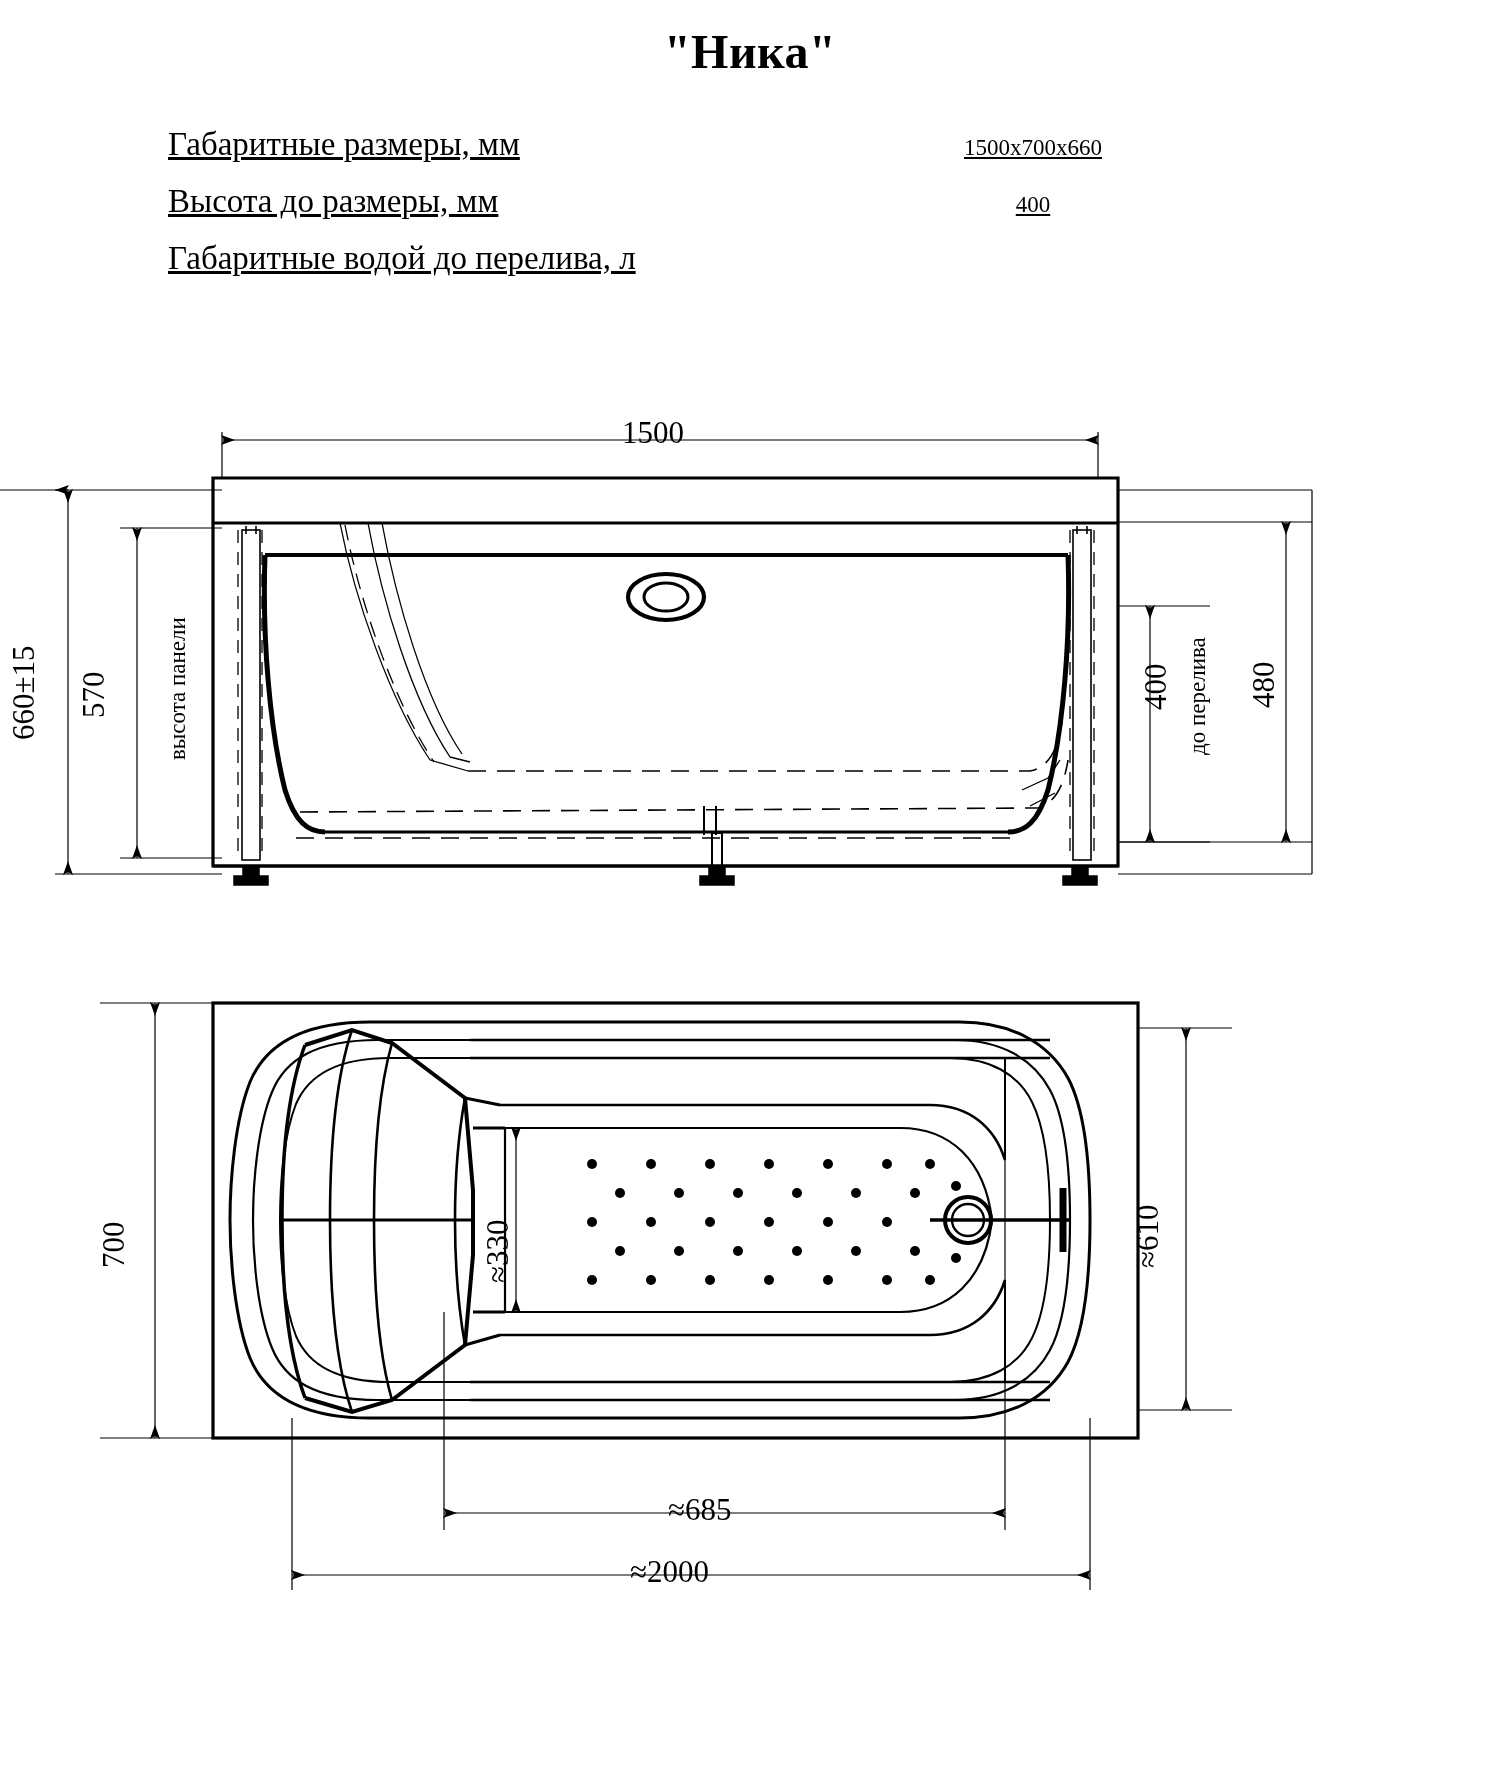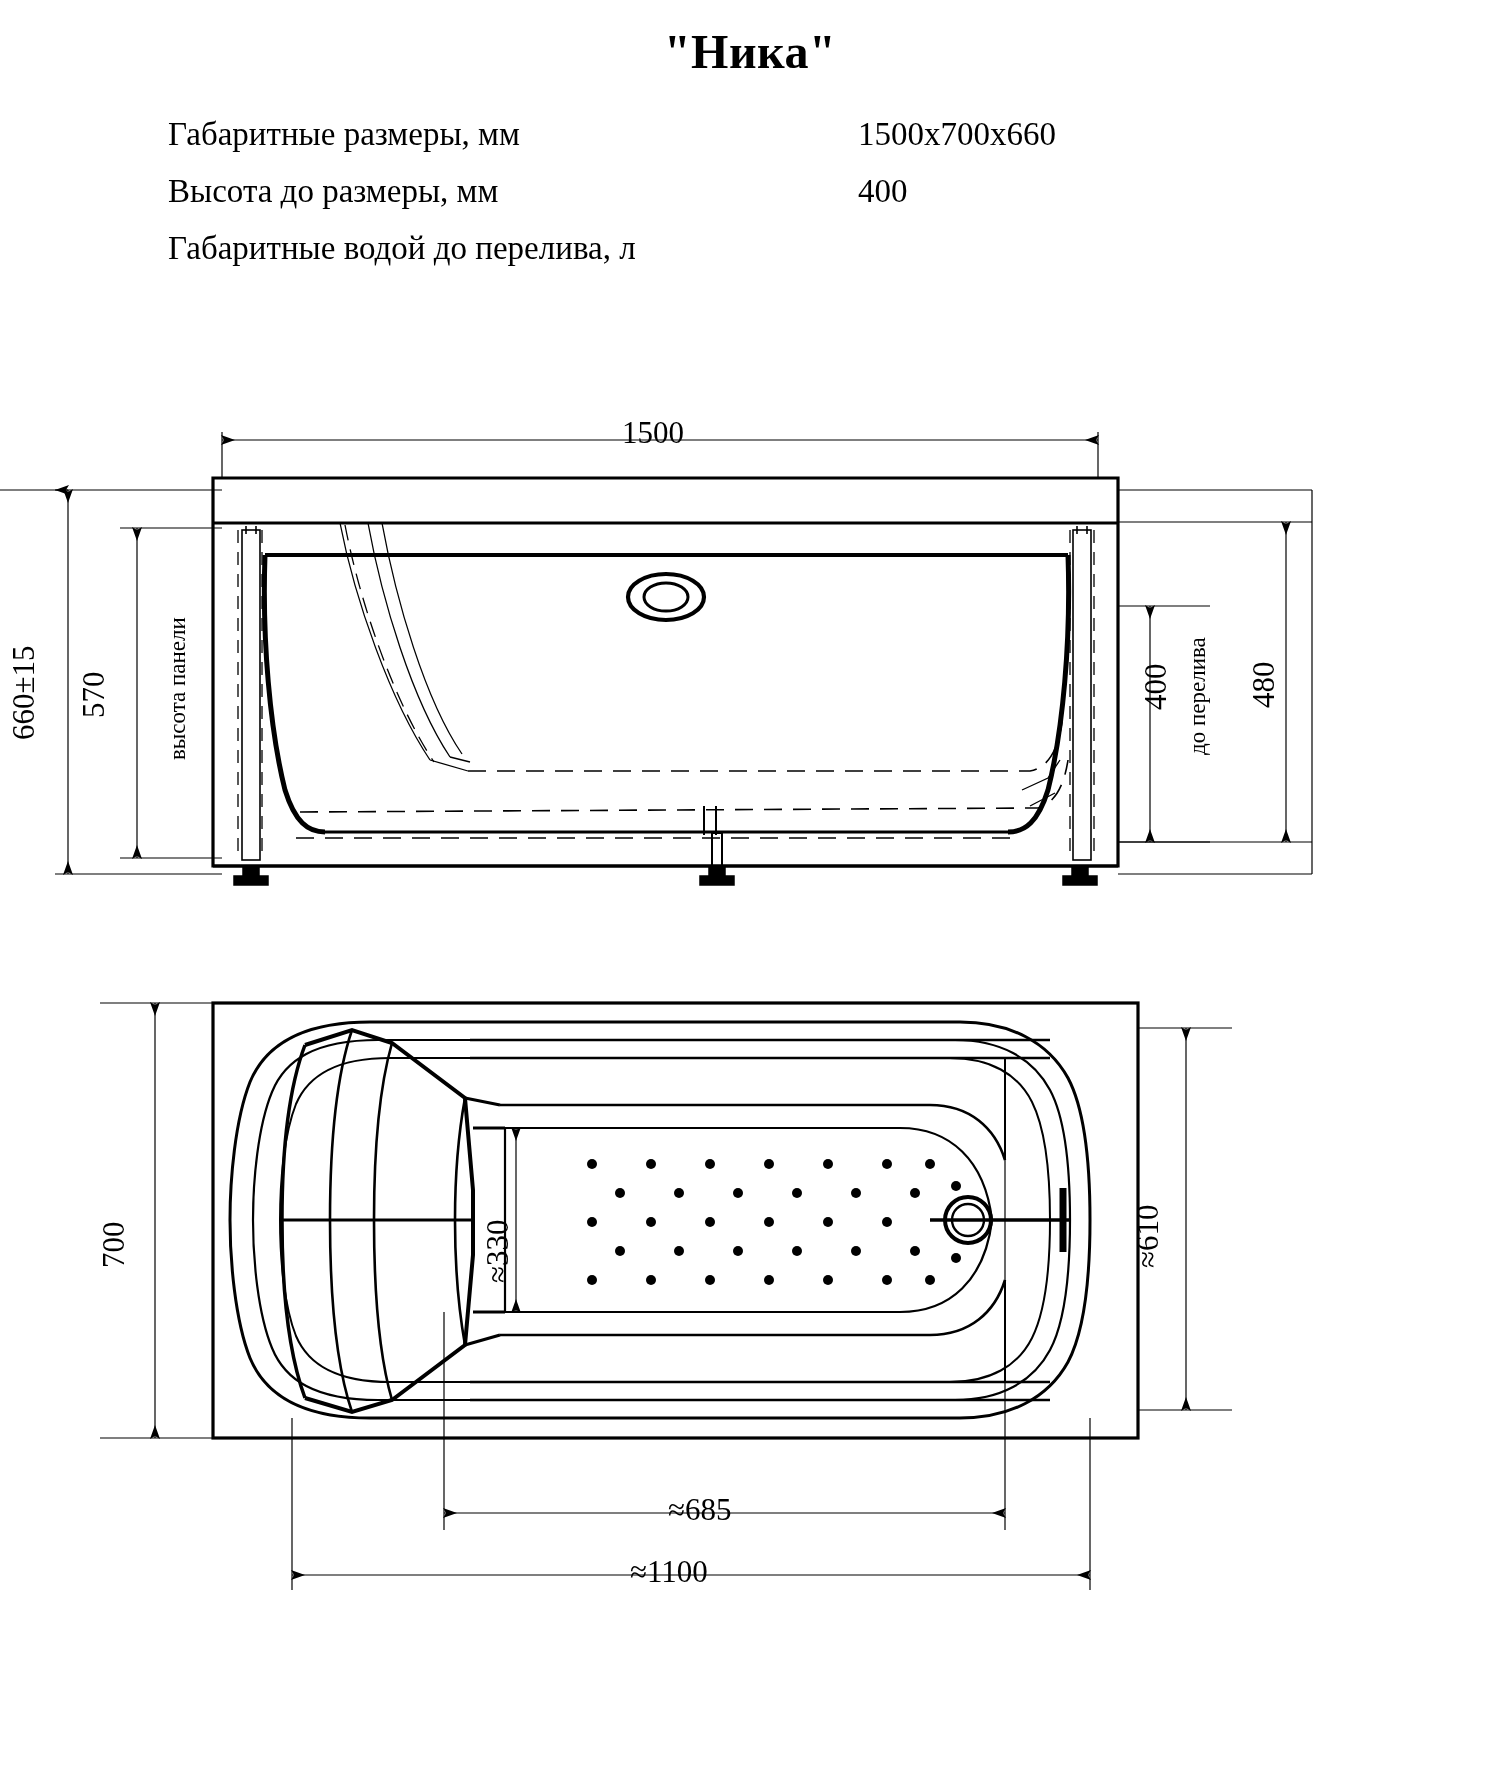--- a/index.html
+++ b/index.html
@@ -26,37 +26,38 @@
     text-align: center;
     font-size: 48px;
     font-weight: bold;
     letter-spacing: 0.5px;
   }
 
   
   #spec-table {
     position: absolute;
     left: 168px;
-    top: 116px;
+    top: 126px;
     width: 1040px;
+    text-decoration: underline;
   }
   .spec-row {
     display: flex;
     align-items: baseline;
     height: 57px;
   }
   .spec-label {
     width: 660px;
     font-size: 33px;
     white-space: nowrap;
   }
   .spec-value {
     flex: 1;
-    font-size: 33px;
-    text-align: left;
+    font-size: 23px;
+    text-align: center;
     padding-left: 30px;
     white-space: nowrap;
   }
 
   
   #drawing {
     position: absolute;
     left: 0;
     top: 0;
     width: 1500px;
@@ -399,13 +400,13 @@
 <div class="dim-text rot-cw" style="left:1248px; top:708px;">480</div>
 
 <div class="dim-text rot-cw" style="left:98px; top:1268px;">700</div>
 
 <div class="dim-text rot-cw" style="left:1132px; top:1268px;">≈610</div>
 
 <div class="dim-text rot-cw" style="left:482px; top:1283px;">≈330</div>
 
 <div class="dim-text" style="left:668px; top:1494px;">≈685</div>
 
-<div class="dim-text" style="left:630px; top:1556px;">≈1100</div>
+<div class="dim-text" style="left:630px; top:1556px;">≈2000</div>
 
 </body></html>

